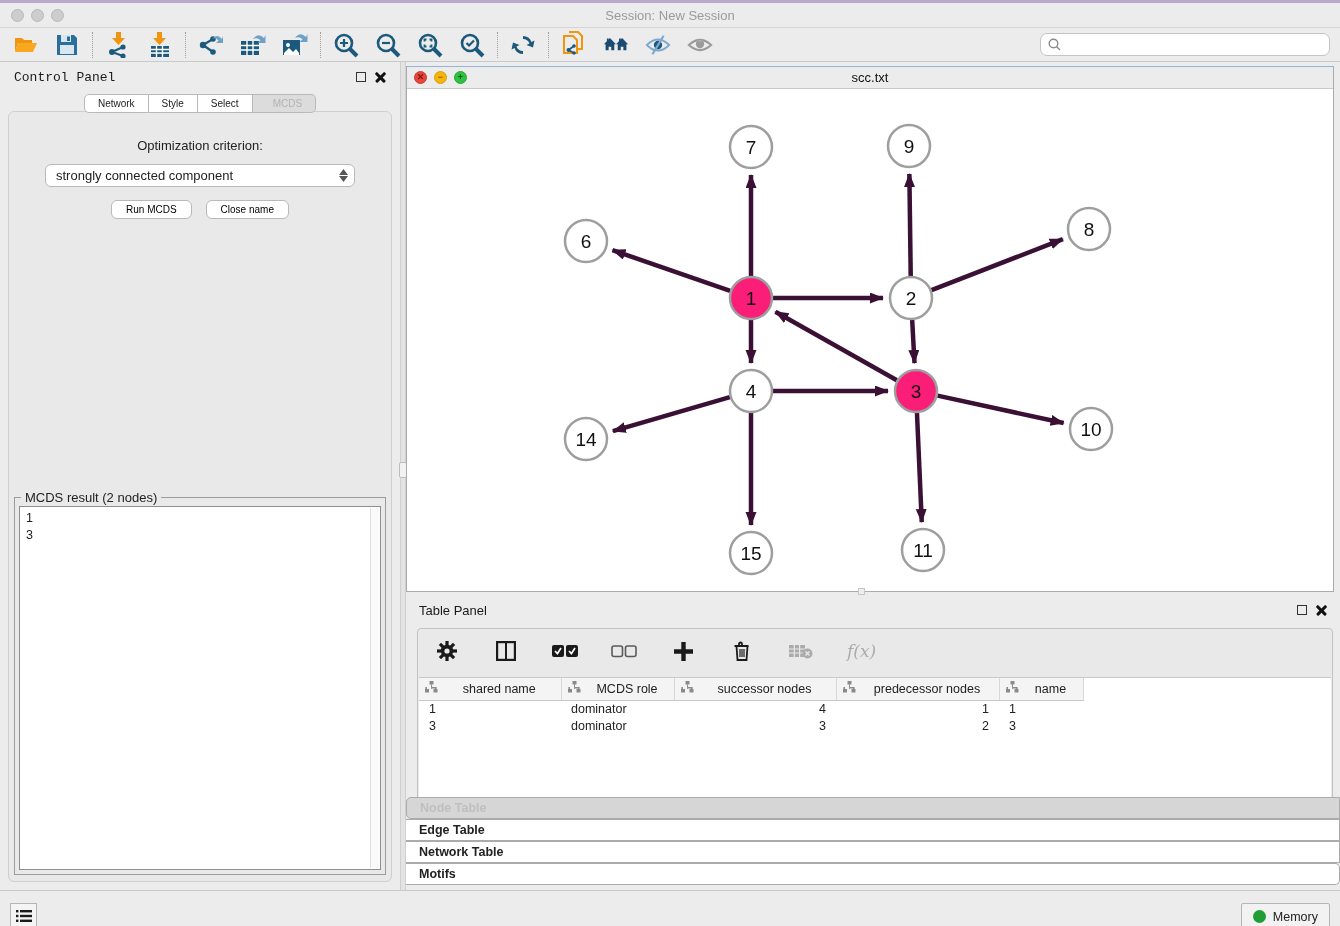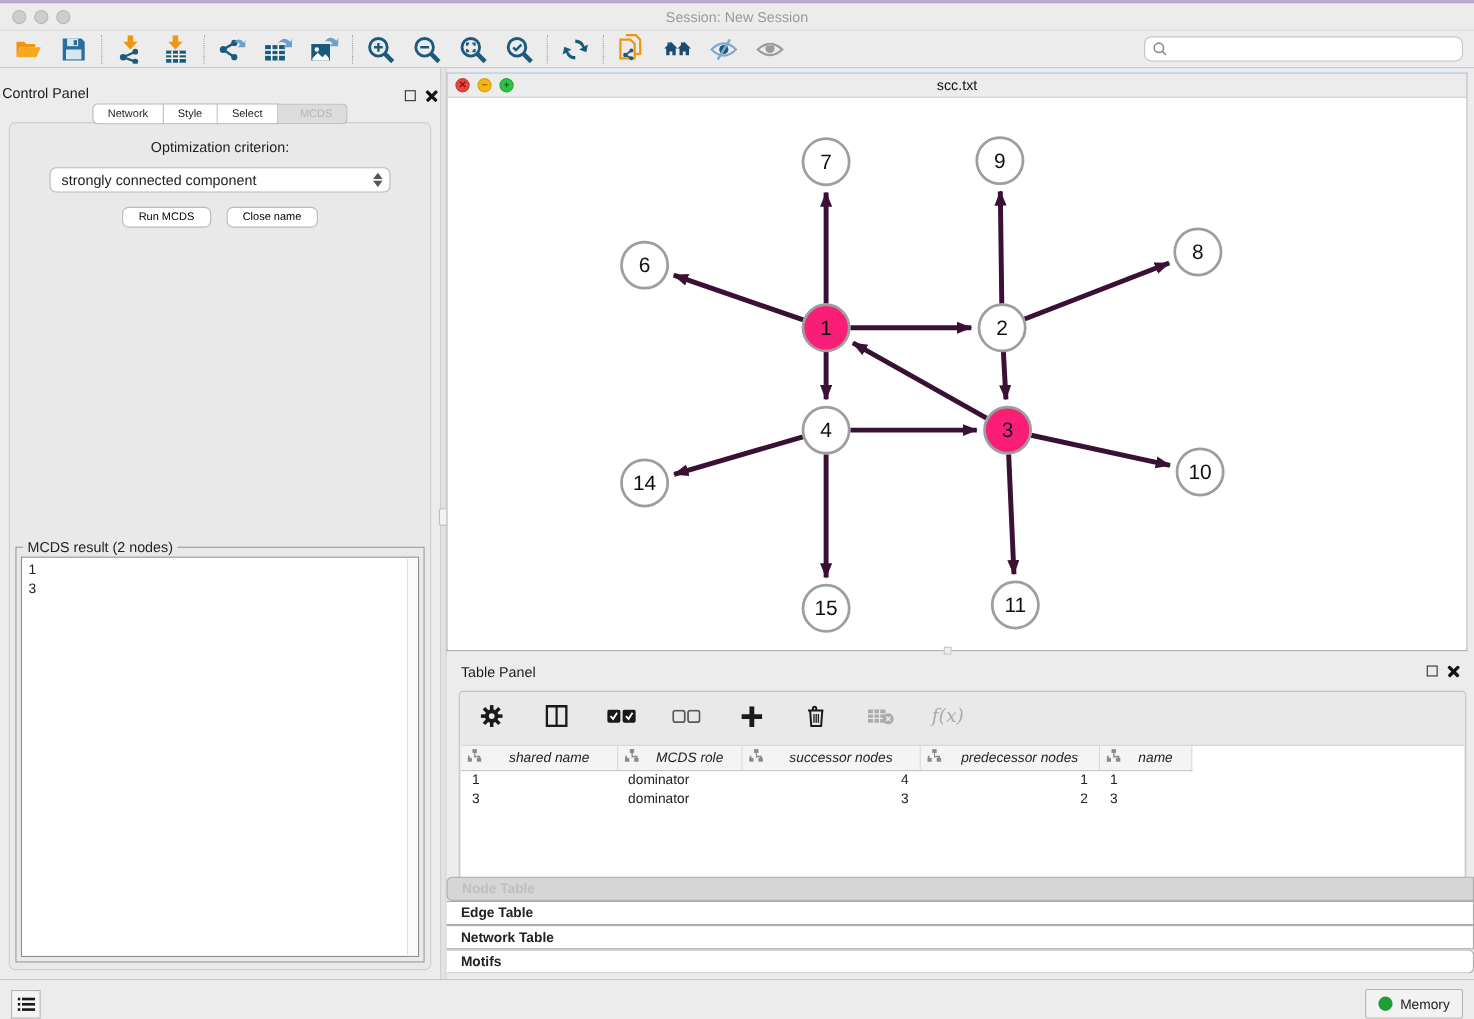--- a/index.html
+++ b/index.html
@@ -30,37 +30,37 @@
   
   .main { position:absolute; top:62px; left:0; right:0; bottom:36px; }
   .left-col { position:absolute; top:0; left:0; width:400px; bottom:0; background:#ECECEC; }
   .v-divider { position:absolute; top:0; left:400px; width:6px; bottom:0; background:#E3E3E3;
     border-left:1px solid #CFCFCF; border-right:1px solid #CFCFCF; }
   .v-grip { position:absolute; top:400px; left:-2px; width:8px; height:16px; background:#F2F2F2;
     border:1px solid #BDBDBD; border-radius:2px; }
   .right-col { position:absolute; top:0; left:406px; right:0; bottom:0; }
 
   
-  .panel-head { height:30px; display:flex; align-items:flex-end; padding:0 2px; }
+  .panel-head { height:30px; display:flex; align-items:center; padding:0 14px;font-family:Liberation Mono, monospace; }
   .panel-title { font-size:13px; color:#1A1A1A; }
   .panel-head-icons { margin-left:auto; display:flex; gap:9px; align-items:center; }
   .float-ico { width:10px; height:10px; border:1.5px solid #333; background:transparent; }
   .close-x { width:11px; height:11px; position:relative; }
   .close-x:before,.close-x:after { content:""; position:absolute; left:-1px; top:4.5px; width:13px; height:2.5px; background:#111; border-radius:1px; }
   .close-x:before { transform:rotate(45deg);} .close-x:after { transform:rotate(-45deg);}
 
   .cp-tabs { display:flex; justify-content:center; position:relative; z-index:2; margin-top:2px; }
   .cp-tab { padding:3px 13px; font-size:10px; background:#fff; border:1px solid #B9B9B9; border-left:none; cursor:default; }
   .cp-tab:first-child { border-left:1px solid #B9B9B9; border-radius:5px 0 0 5px; }
   .cp-tab:last-child { border-radius:0 5px 5px 0;padding-left:20px; }
   .cp-tab.sel { background:#DCDCDC; color:#B3B3B3; }
   .cp-body { position:absolute; top:49px; left:8px; right:8px; bottom:8px;
     background:#E9E9E9; border:1px solid #CFCFCF; border-radius:6px; padding:14px 0 6px 0;
     display:flex; flex-direction:column; }
-  .opt-label { text-align:center; font-size:13px; }
+  .opt-label { text-align:center; font-size:13px; margin-top:12px; }
   .cp-select { margin:11px auto 0 auto; width:310px; height:23px; background:#fff; border:1px solid #B9B9B9;
     border-radius:6px; display:flex; align-items:center; padding:0 6px 0 10px; font-size:13px; cursor:default; }
   .cp-select .chev { margin-left:auto; display:flex; flex-direction:column; gap:1px; }
   .cp-btn-row { display:flex; justify-content:center; gap:14px; margin-top:13px; }
   .cp-btn { background:#fff; border:1px solid #B9B9B9; border-radius:6px; padding:3px 14px; font-size:10px; cursor:default; }
 
   .mcds-group { margin:auto 5px 0 5px; border:1px solid #9C9C9C; position:relative; padding:8px 4px 4px 4px; height:378px; }
   .mcds-group-label { position:absolute; top:-8px; left:6px; background:#E9E9E9; padding:0 4px; font-size:13px; }
   .mcds-text { background:#fff; border:1px solid #8E8E8E; height:100%; position:relative;
     font-size:12.5px; padding:3px 14px 3px 6px; line-height:17px; overflow:hidden; }
@@ -84,33 +84,33 @@
   
   .table-panel { position:absolute; top:534px; left:0; right:0; bottom:0; background:#ECECEC; }
   .tp-head { height:28px; display:flex; align-items:center; padding:0 13px; }
   .tp-box { position:absolute; top:32px; left:11px; right:7px; height:232px;
     border:1px solid #C2C2C2; border-radius:4px; background:#E9E9E9; overflow:hidden; }
   .tp-toolbar { height:44px; display:flex; align-items:center; gap:33px; padding:0 16px; }
   .tp-tbl-wrap { position:absolute; top:48px; left:1px; right:1px; bottom:1px; background:#fff; border-top:1px solid #C9C9C9; }
   table.node-table { border-collapse:collapse; font-size:12.5px; table-layout:fixed; }
   table.node-table th { background:#F4F4F4; border-right:1px solid #D8D8D8; border-bottom:1px solid #C9C9C9;
     font-weight:normal; font-size:12.5px; height:22px; padding:0 6px; white-space:nowrap; }
-  table.node-table th .th-inner { display:flex; align-items:center; gap:6px; justify-content:flex-start;font-style:italic; }
+  table.node-table th .th-inner { display:flex; align-items:center; gap:6px; justify-content:flex-start; }
   table.node-table th .th-lab { flex:1; text-align:center; }
   table.node-table td { height:17px; padding:0 10px; white-space:nowrap; }
   .tp-tabs-row { position:absolute; left:0; right:0; bottom:5px; display:flex; justify-content:center;flex-direction:column; }
   .tp-tab { padding:3px 13px; font-size:12.5px; font-weight:bold; background:#fff; border:1px solid #ABABAB; border-left:none; cursor:default; }
   .tp-tab:first-child { border-left:1px solid #ABABAB; border-radius:5px 0 0 5px; }
   .tp-tab:last-child { border-radius:0 5px 5px 0; }
   .tp-tab.sel { background:#D6D6D6; color:#BFBFBF; }
   .fx-label { font-family:"DejaVu Serif", serif; font-style:italic; font-size:17px; color:#ABABAB; }
 
   
   .statusbar { position:absolute; left:0; right:0; bottom:0; height:36px; background:#ECECEC;
-    border-top:1px solid #C9C9C9; display:flex; align-items:flex-end; padding:0 10px; }
+    border-top:1px solid #C9C9C9; display:flex; align-items:flex-start; padding:12px 10px; }
   .sb-btn { width:27px; height:26px; background:#F4F4F4; border:1px solid #B5B5B5;
     display:flex; align-items:center; justify-content:center; }
   .mem-btn { margin-left:auto; height:27px; background:#F2F2F2; border:1px solid #B5B5B5; border-radius:2px;
     display:flex; align-items:center; gap:7px; padding:0 11px; font-size:12.5px; }
   .mem-dot { width:13px; height:13px; border-radius:50%; background:#1E9E34; }
 </style>
 </head>
 <body>
 
 <div class="app">

